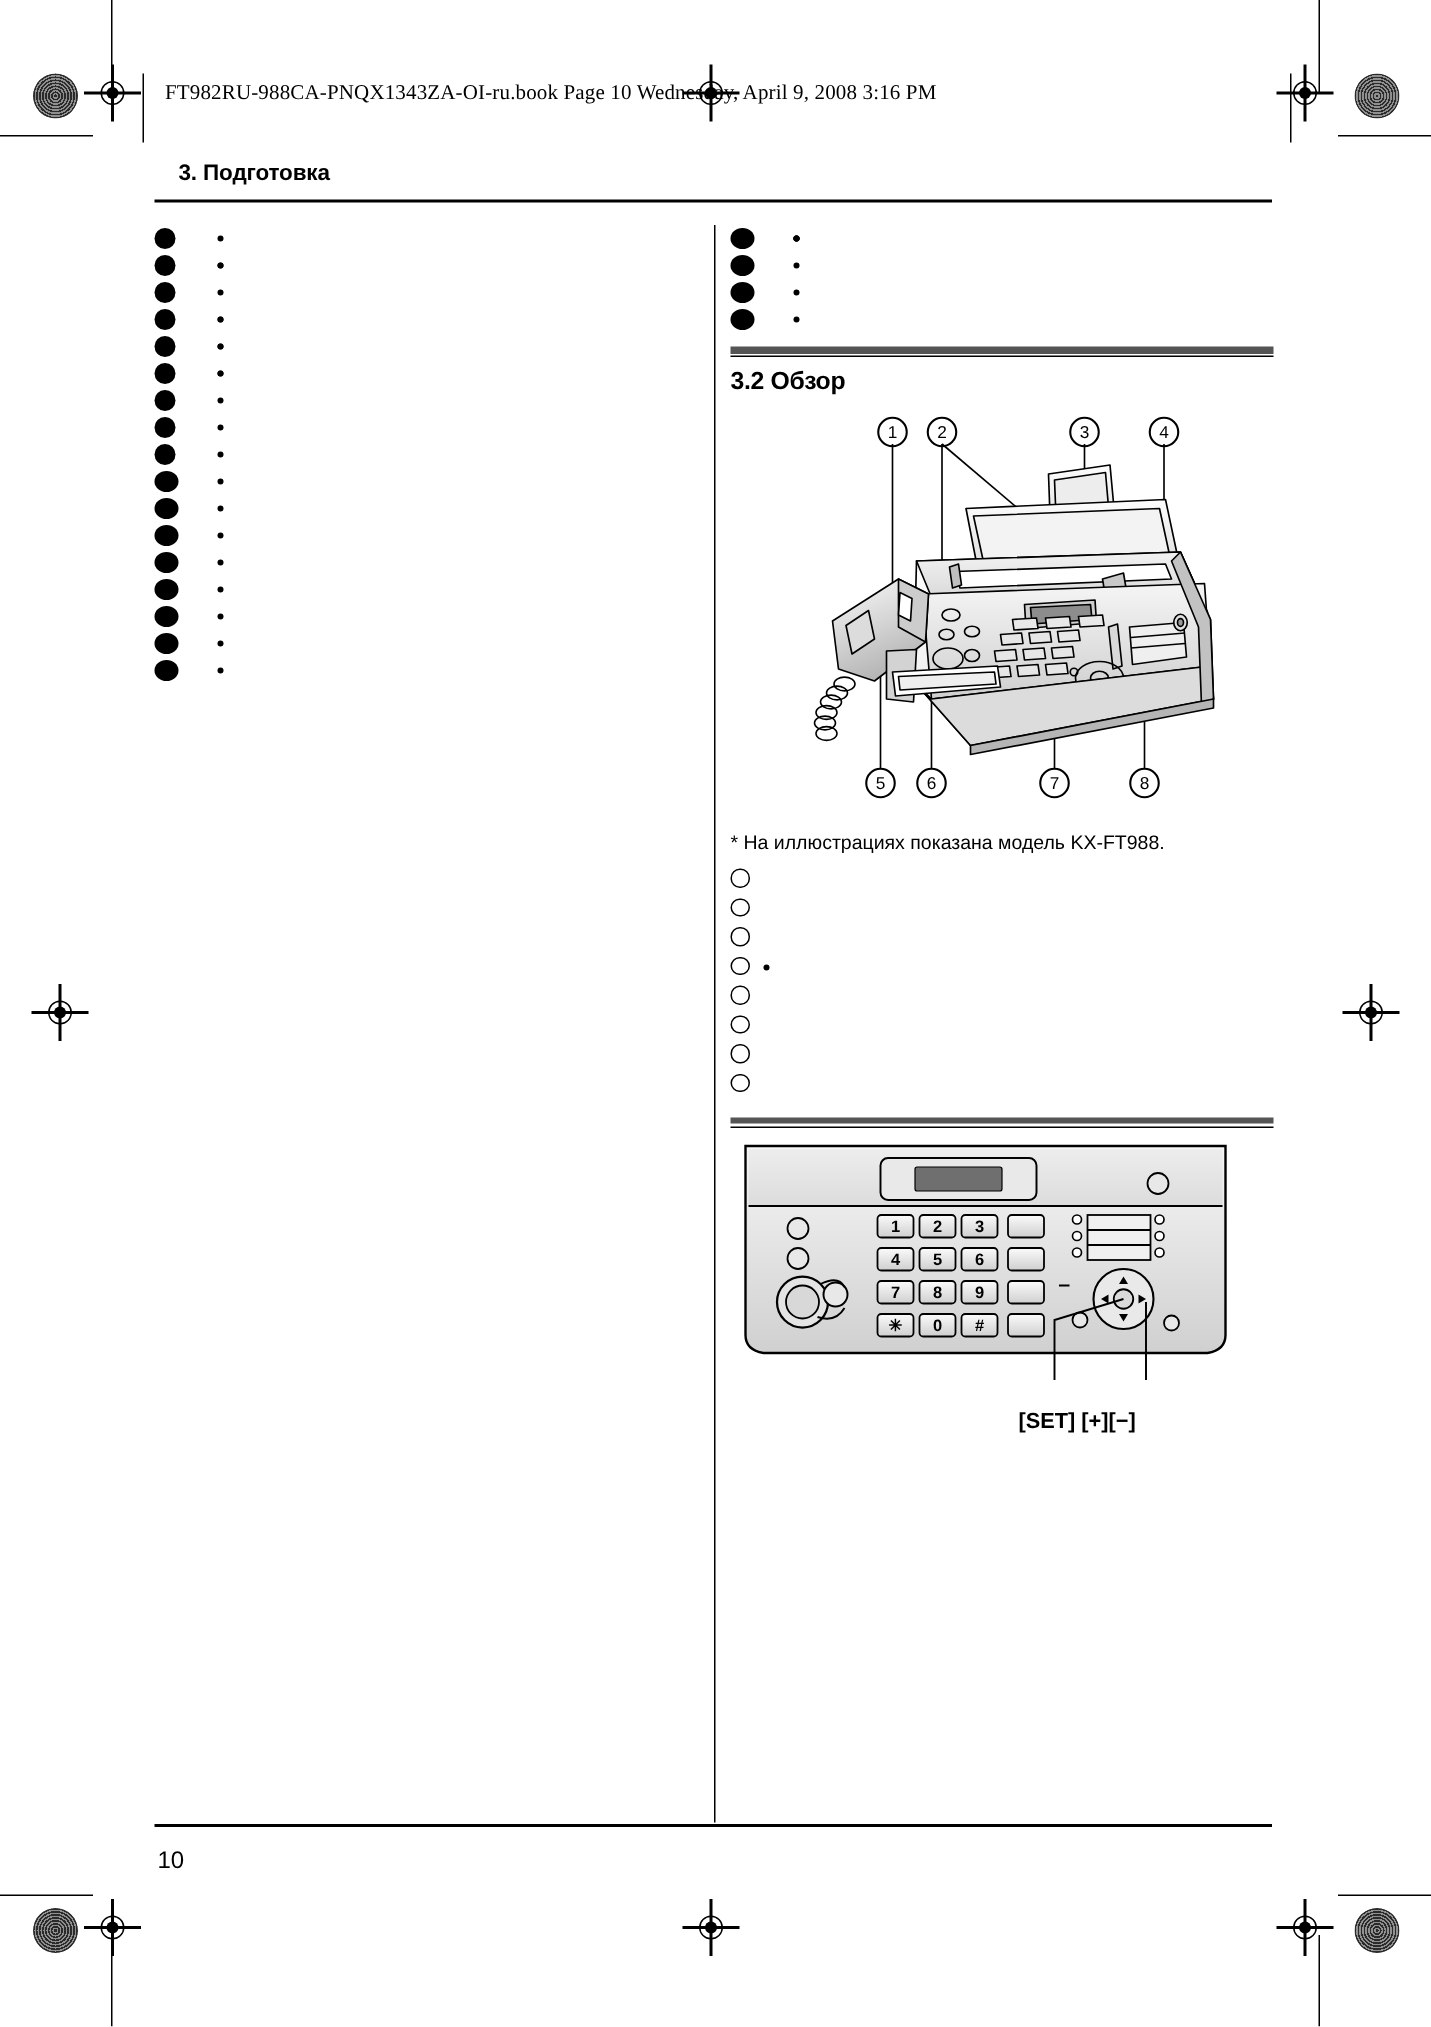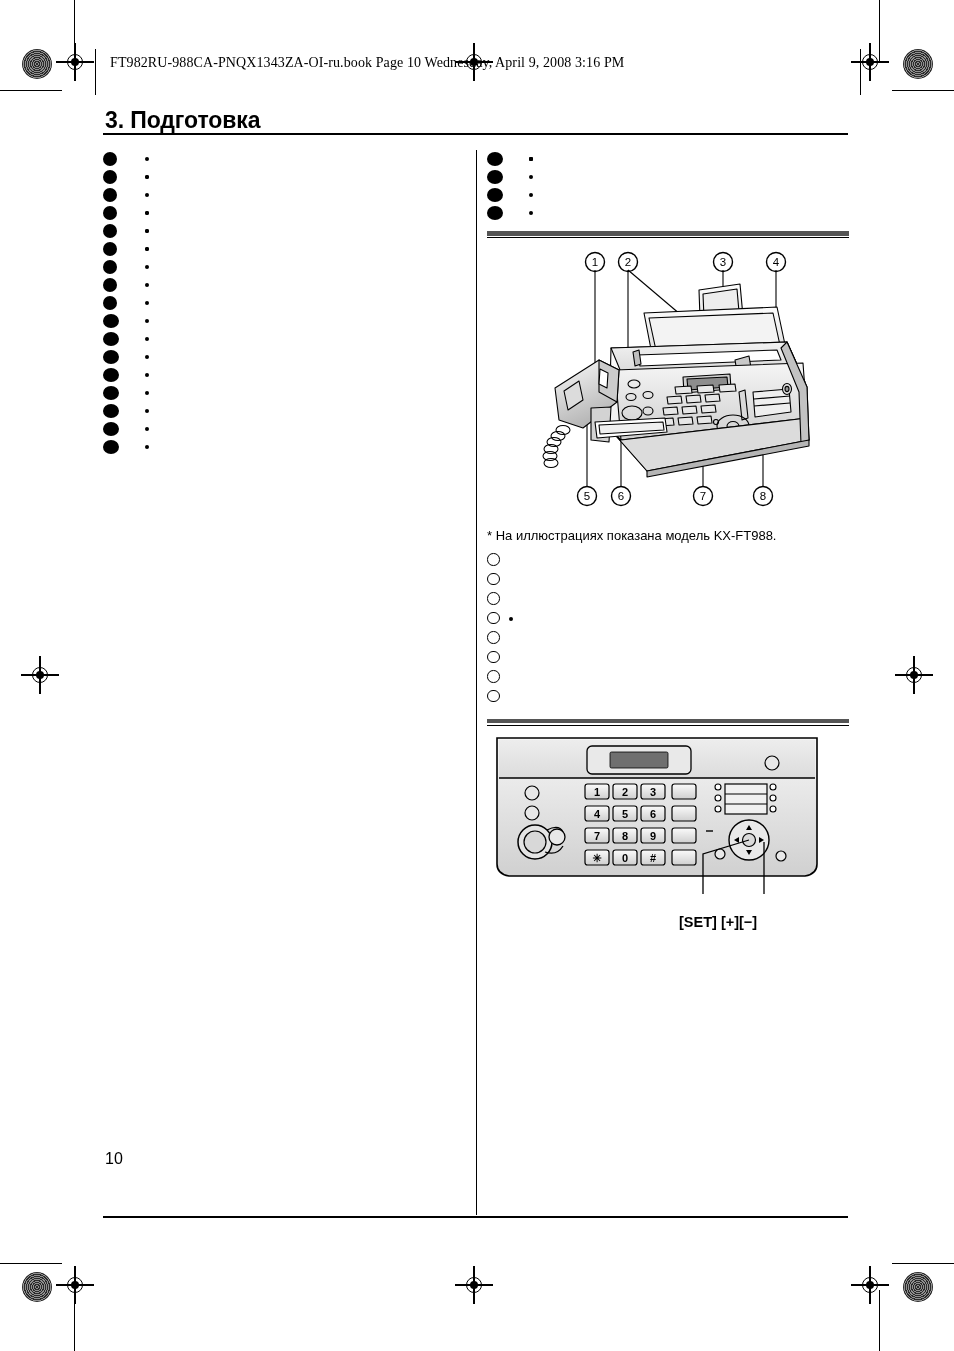--- a/index.html
+++ b/index.html
@@ -27,22 +27,22 @@
 
   
   .run-head {
     position:absolute; left:110px; top:55px;
     font-family:"Liberation Serif", serif;
     font-size:14px; letter-spacing:0.1px; color:#000; white-space:nowrap;
   }
 
   
   .chapter {
-    position:absolute; left:105px; top:107px;
-    font-size:23px; font-weight:bold; letter-spacing:-0.1px;
+    position:absolute; left:119px; top:107px;
+    font-size:15px; font-weight:bold; letter-spacing:-0.1px;
   }
   .chapter-rule { position:absolute; left:103px; top:133px; width:745px; height:2.2px; background:#000; }
 
   
   .col { position:absolute; top:150px; }
   .col-left  { left:103px;  width:370px; }
   .col-right { left:487px;  width:362px; }
   .col-divider { position:absolute; left:476px; top:150px; width:1.4px; height:1065px; background:#000; }
 
   
@@ -105,21 +105,21 @@
 
   
   .fig-panel { position:relative; width:362px; height:215px; margin-top:6px; }
   .panel-caption {
     position:absolute; left:192px; top:182px;
     font-size:14.5px; font-weight:bold; white-space:nowrap; letter-spacing:0px;
   }
 
   
   .foot-rule { position:absolute; left:103px; top:1216px; width:745px; height:1.6px; background:#000; }
-  .page-no { position:absolute; left:105px; top:1150px; font-size:16px; }
+  .page-no { position:absolute; left:105px; top:1232px; font-size:16px; }
 </style>
 </head>
 <body>
 
 <div class="reg reg-dot" style="left:22px;top:49px;"></div>
 <div class="reg reg-target" style="left:62px;top:49px;">
   <div class="vline"></div>
     <div class="hline"></div>
     <div class="ring1"></div>
     <div class="ring2"></div>
@@ -430,20 +430,21 @@
             <li></li>
           </ul>
       </div>
     </div>
     </div>
 
   <div class="sec-bar">
     <div class="thick"></div>
       <div class="thin"></div>
   </div>
+  <div class="sec-title">3.2 Обзор</div>
 
   <div class="fig-fax">
     <svg width="362" height="285" viewBox="0 0 362 285">
       <defs>
         <linearGradient id="gTop" x1="0" y1="0" x2="0" y2="1">
           <stop offset="0%" stop-color="#f2f2f2"></stop>
             <stop offset="100%" stop-color="#c9c9c9"></stop>
         </linearGradient>
         <linearGradient id="gBody" x1="0" y1="0" x2="1" y2="0.4">
           <stop offset="0%" stop-color="#ffffff"></stop>

